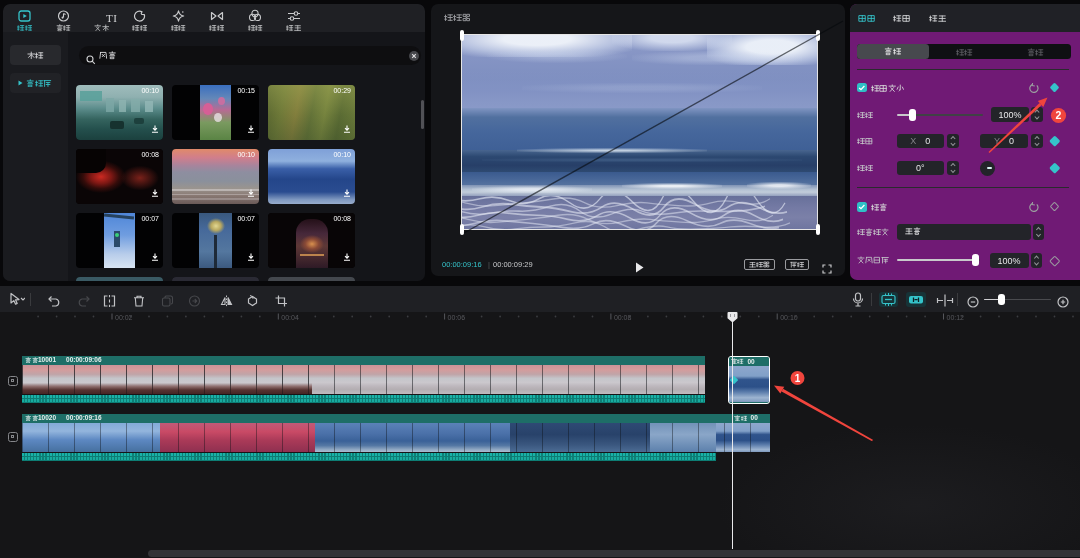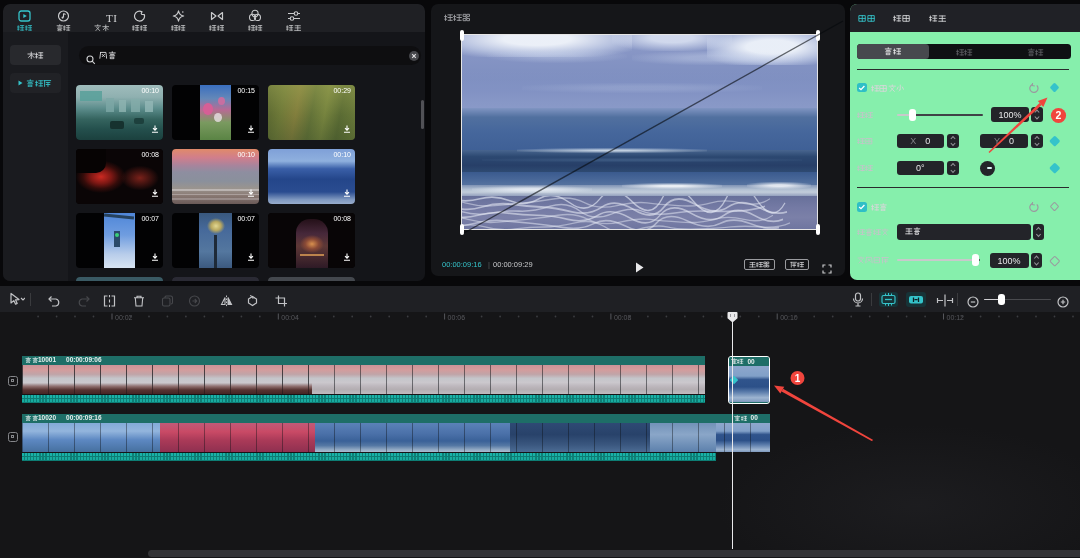--- a/index.html
+++ b/index.html
@@ -373,21 +373,21 @@
         <use href="#s9"></use>
       </svg>
       <svg class="cj">
         <use href="#s7"></use>
       </svg>
     </div>
     <div style="position:absolute;left:391px;top:256px"><svg width="10" height="10" viewBox="0 0 10 10" style="">
         <path d="M1 3.5 V1 H3.5 M6.5 1 H9 V3.5 M9 6.5 V9 H6.5 M3.5 9 H1 V6.5" fill="none" stroke="#c9cacc" stroke-width="1.2"></path>
       </svg></div>
   </div>
-<div class="p" style="left:850px;top:4px;width:230px;height:276px;background:#86efac;border-radius:7px 0 0 7px">
+<div class="p" style="left:850px;top:4px;width:230px;height:276px;background:#701a75;border-radius:7px 0 0 7px">
     <div class="" style="left:0px;top:0px;width:230px;height:28px;background:#202126"></div>
     <div style="position:absolute;left:8px;top:9.5px;font-size:8.5px;line-height:10.5px;color:#35c3ca;white-space:nowrap;font-weight:bold"><svg class="cj">
         <use href="#s4"></use>
       </svg><svg class="cj">
         <use href="#s4"></use>
       </svg></div>
     <div style="position:absolute;left:43px;top:9.5px;font-size:8.5px;line-height:10.5px;color:#d4d5d7;white-space:nowrap;font-weight:bold"><svg class="cj">
         <use href="#s7"></use>
       </svg><svg class="cj">
         <use href="#s4"></use>

